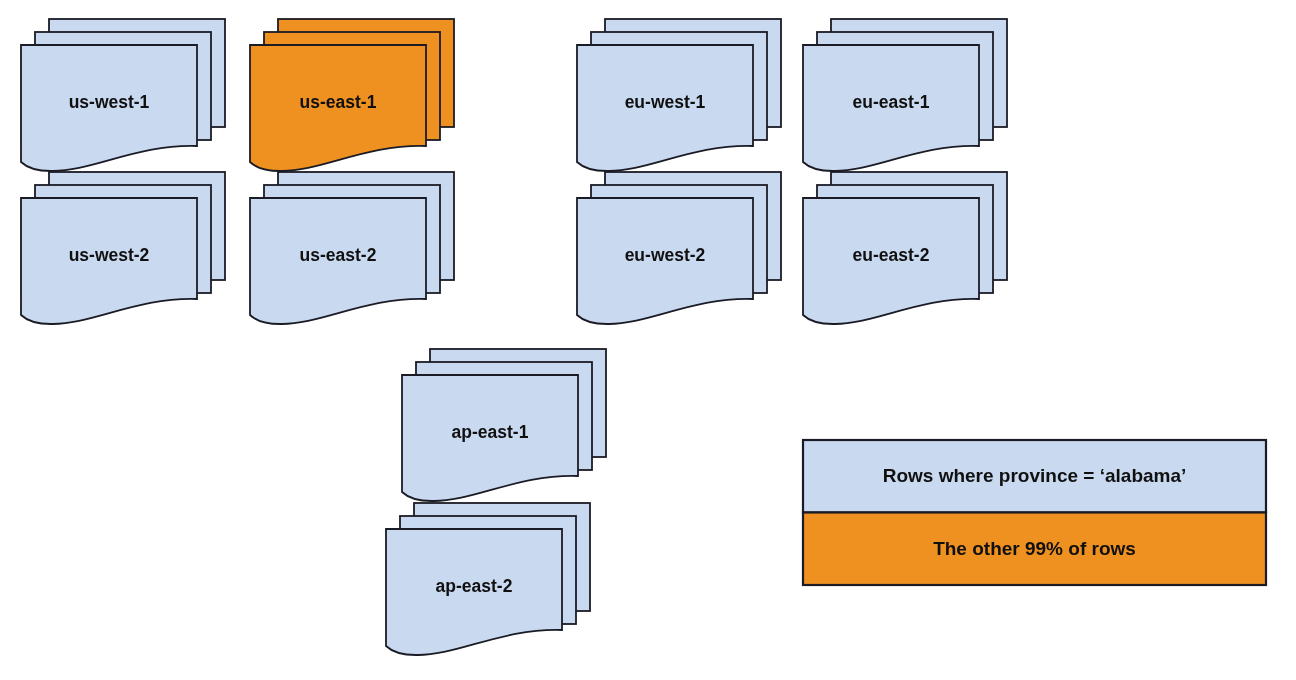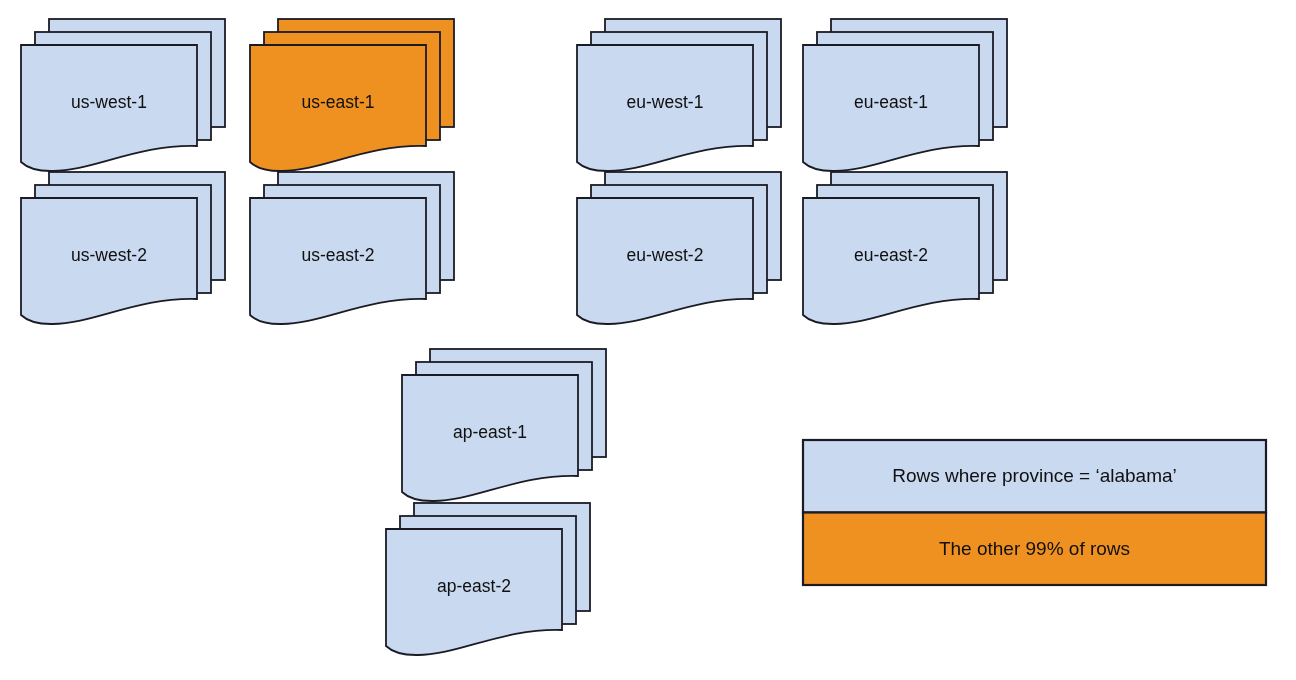--- a/index.html
+++ b/index.html
@@ -11,20 +11,21 @@
     width: 1296px;
     height: 680px;
     font-family: "Liberation Sans", sans-serif;
     overflow: hidden;
   }
   #canvas {
     position: relative;
     width: 1296px;
     height: 680px;
     background: #ffffff;
+    font-weight: bold;
   }
   #diagram-svg {
     position: absolute;
     left: 0;
     top: 0;
     width: 1296px;
     height: 680px;
     display: block;
   }
   .doc-label {

